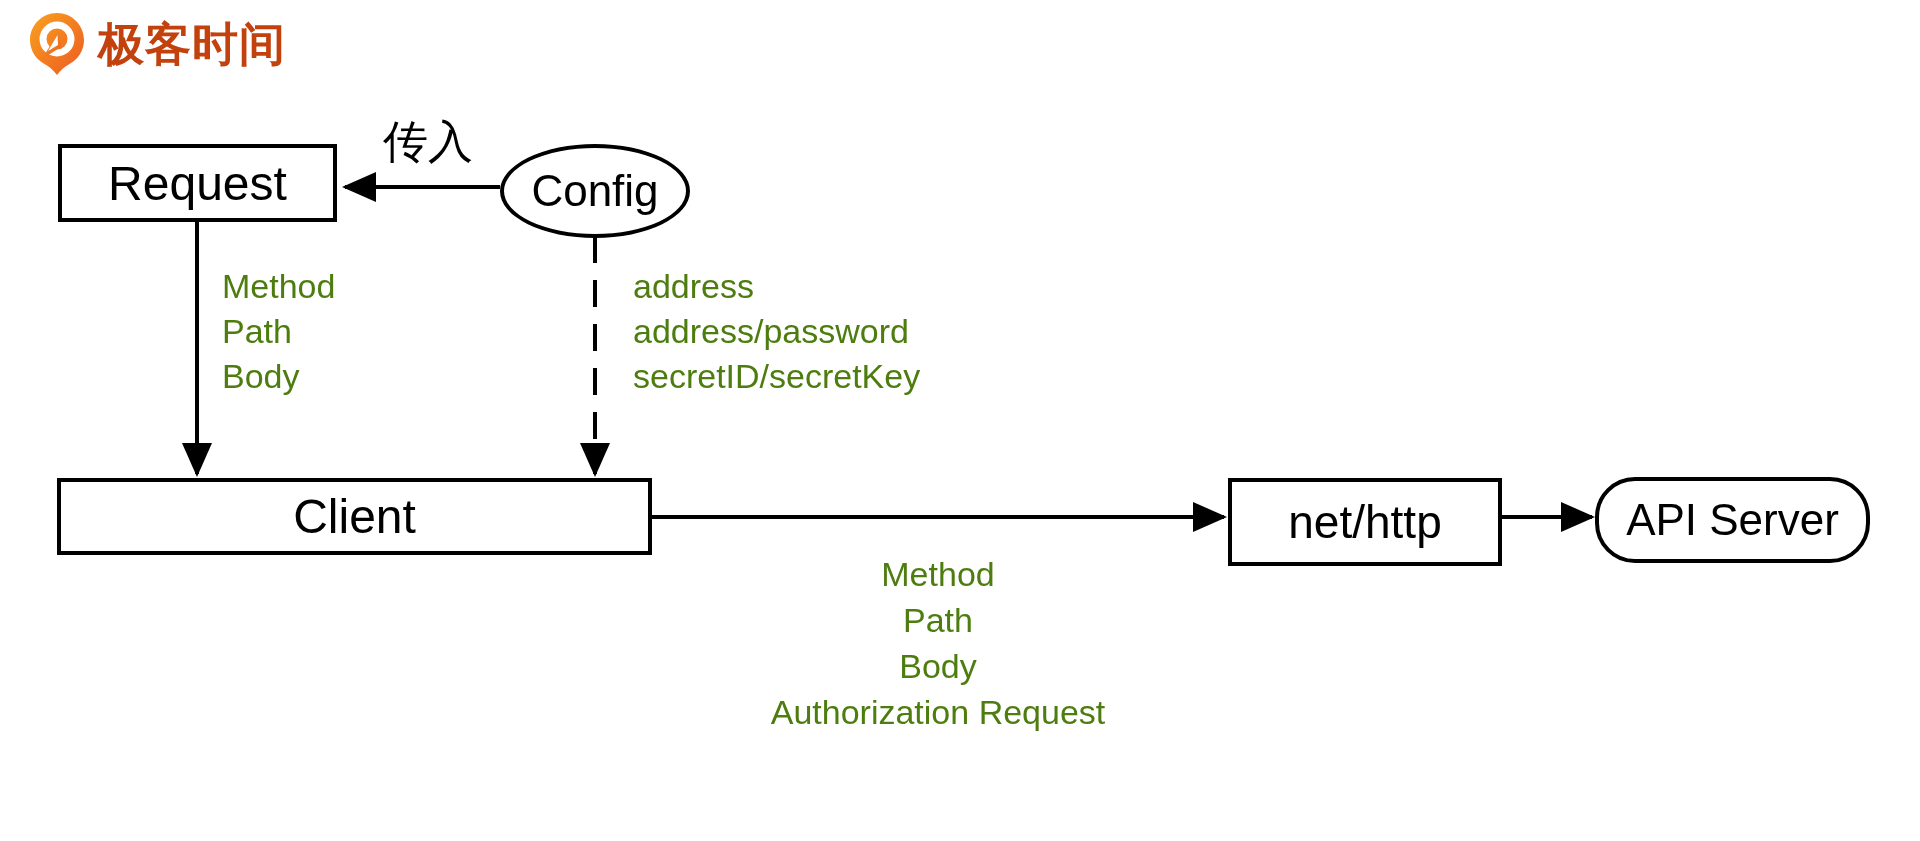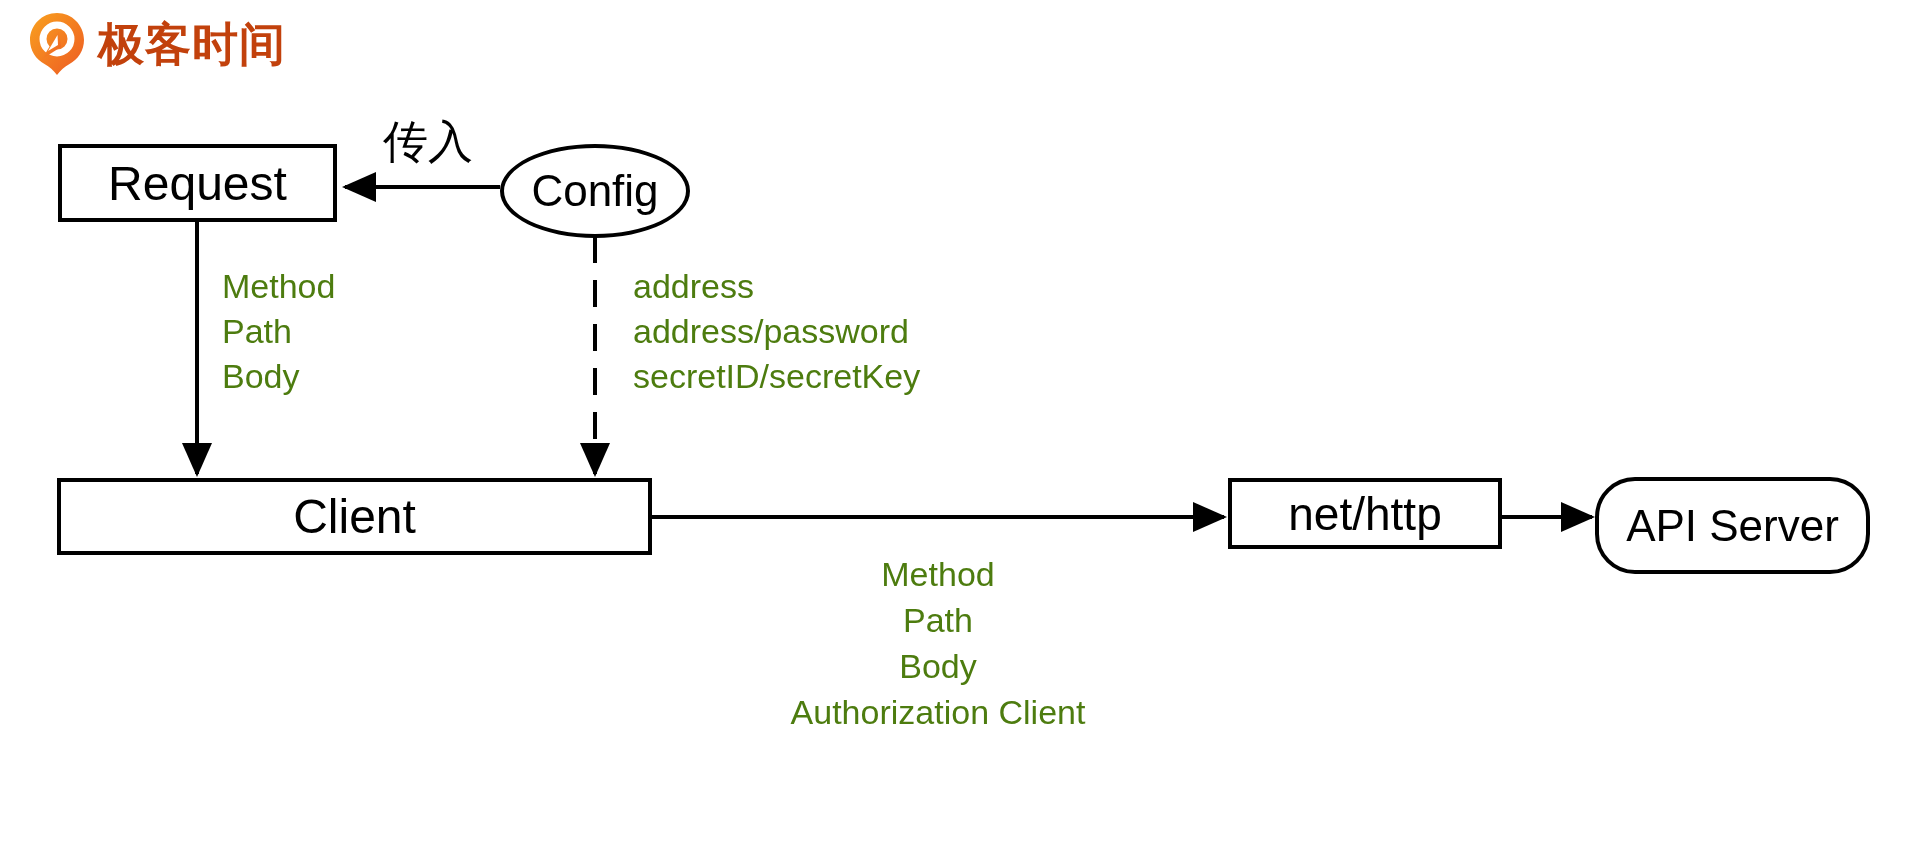--- a/index.html
+++ b/index.html
@@ -38,22 +38,22 @@
     background: #fff;
     border: 4px solid #000;
     display: flex;
     align-items: center;
     justify-content: center;
     text-align: center;
   }
   .node-client  { left: 58px;   top: 144px; width: 279px; height: 78px; font-size: 48px; }
   .node-config  { left: 500px;  top: 144px; width: 190px; height: 94px; border-radius: 50%; font-size: 44px; }
   .node-request { left: 57px;   top: 478px; width: 595px; height: 77px; font-size: 48px; }
-  .node-nethttp { left: 1228px; top: 478px; width: 274px; height: 71px; font-size: 46px; }
-  .node-api     { left: 1595px; top: 477px; width: 275px; height: 97px; border-radius: 40px; font-size: 44px; justify-content: center; }
+  .node-nethttp { left: 1228px; top: 478px; width: 274px; height: 88px; font-size: 46px; }
+  .node-api     { left: 1595px; top: 477px; width: 275px; height: 86px; border-radius: 40px; font-size: 44px; justify-content: center; }
   
   .edge-label-cn {
     position: absolute;
     left: 383px;
     top: 112px;
     font-size: 45px;
     color: #000;
     text-align: right;
   }
   .label-list {
@@ -155,16 +155,16 @@
   <div class="label-list list-config-request">
     <div>address</div>
     <div>address/password</div>
     <div>secretID/secretKey</div>
   </div>
 
   <div class="label-list list-request-nethttp">
     <div>Method</div>
     <div>Path</div>
     <div>Body</div>
-    <div>Authorization Client</div>
+    <div>Authorization Request</div>
   </div>
 
 </div>
 
 </body></html>

